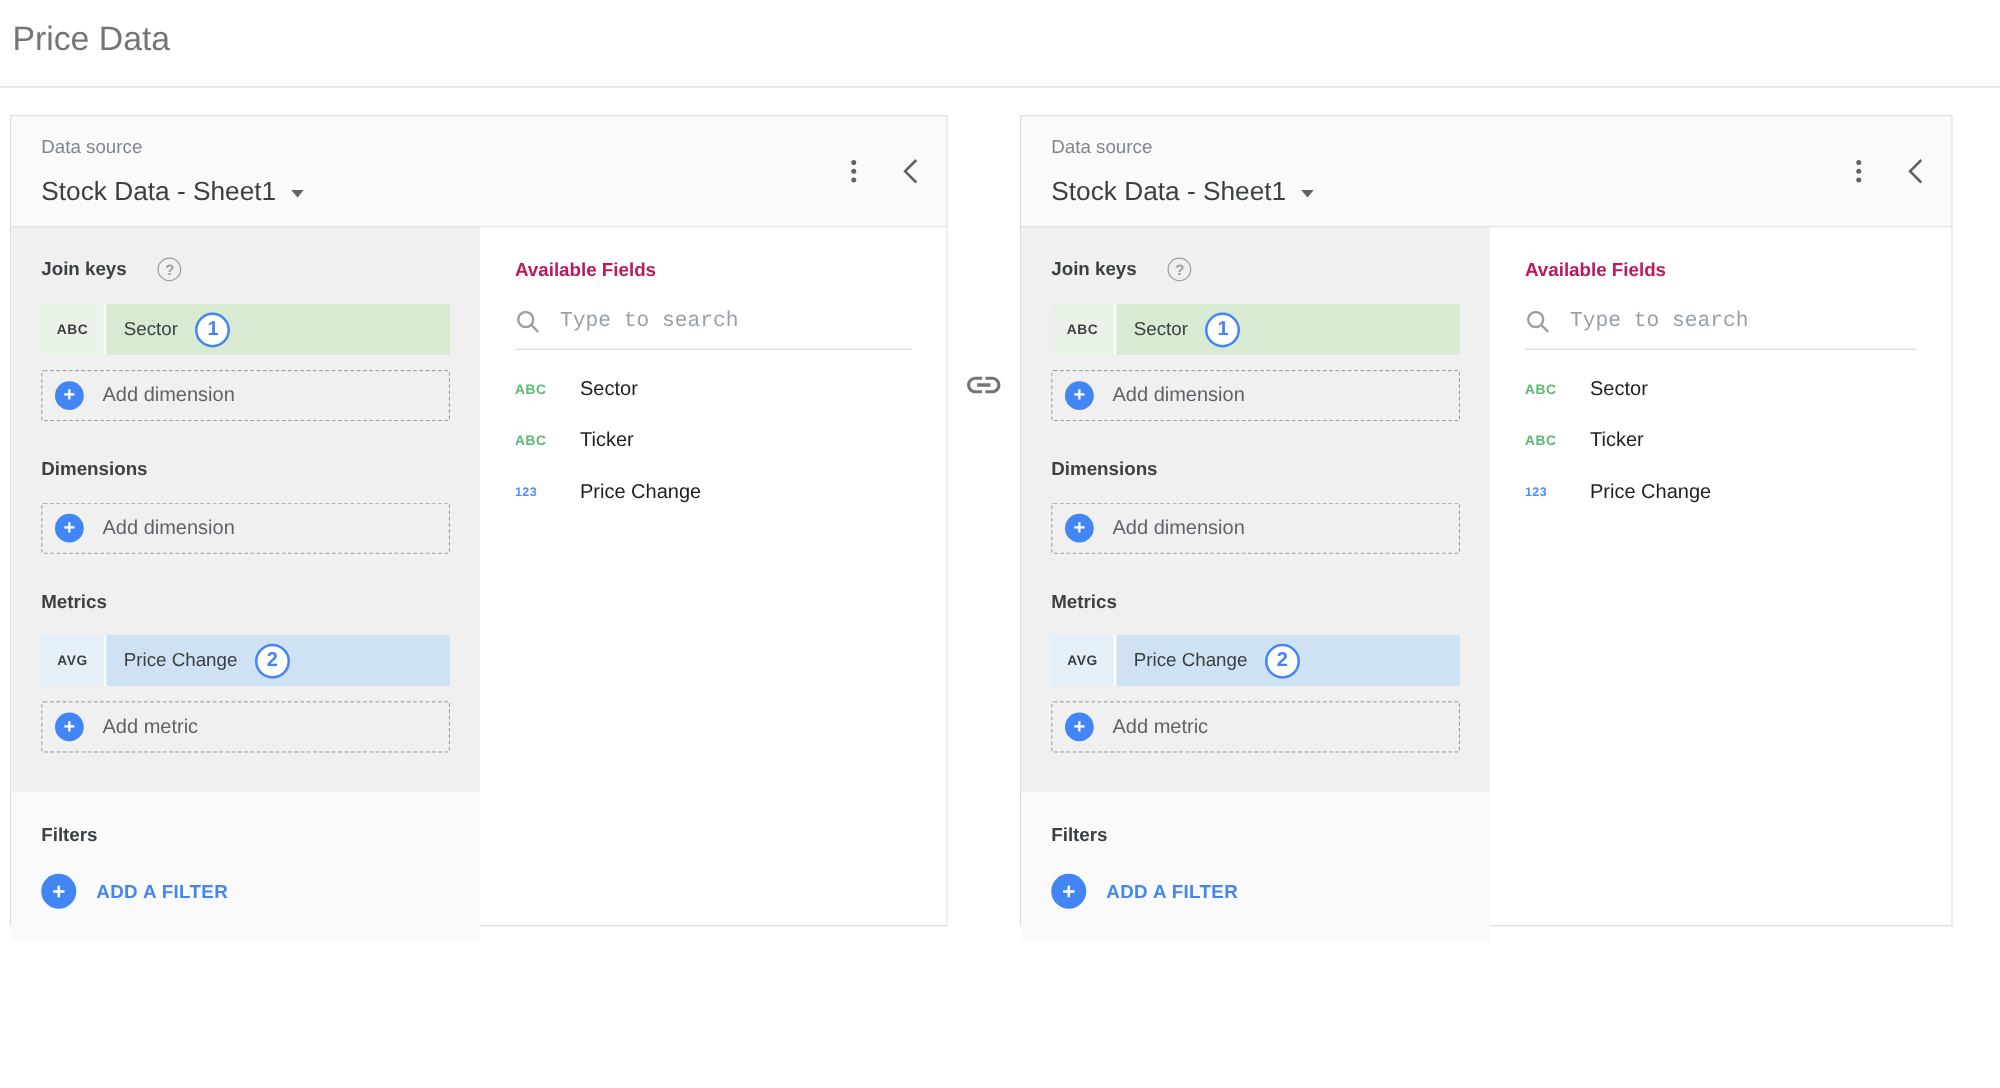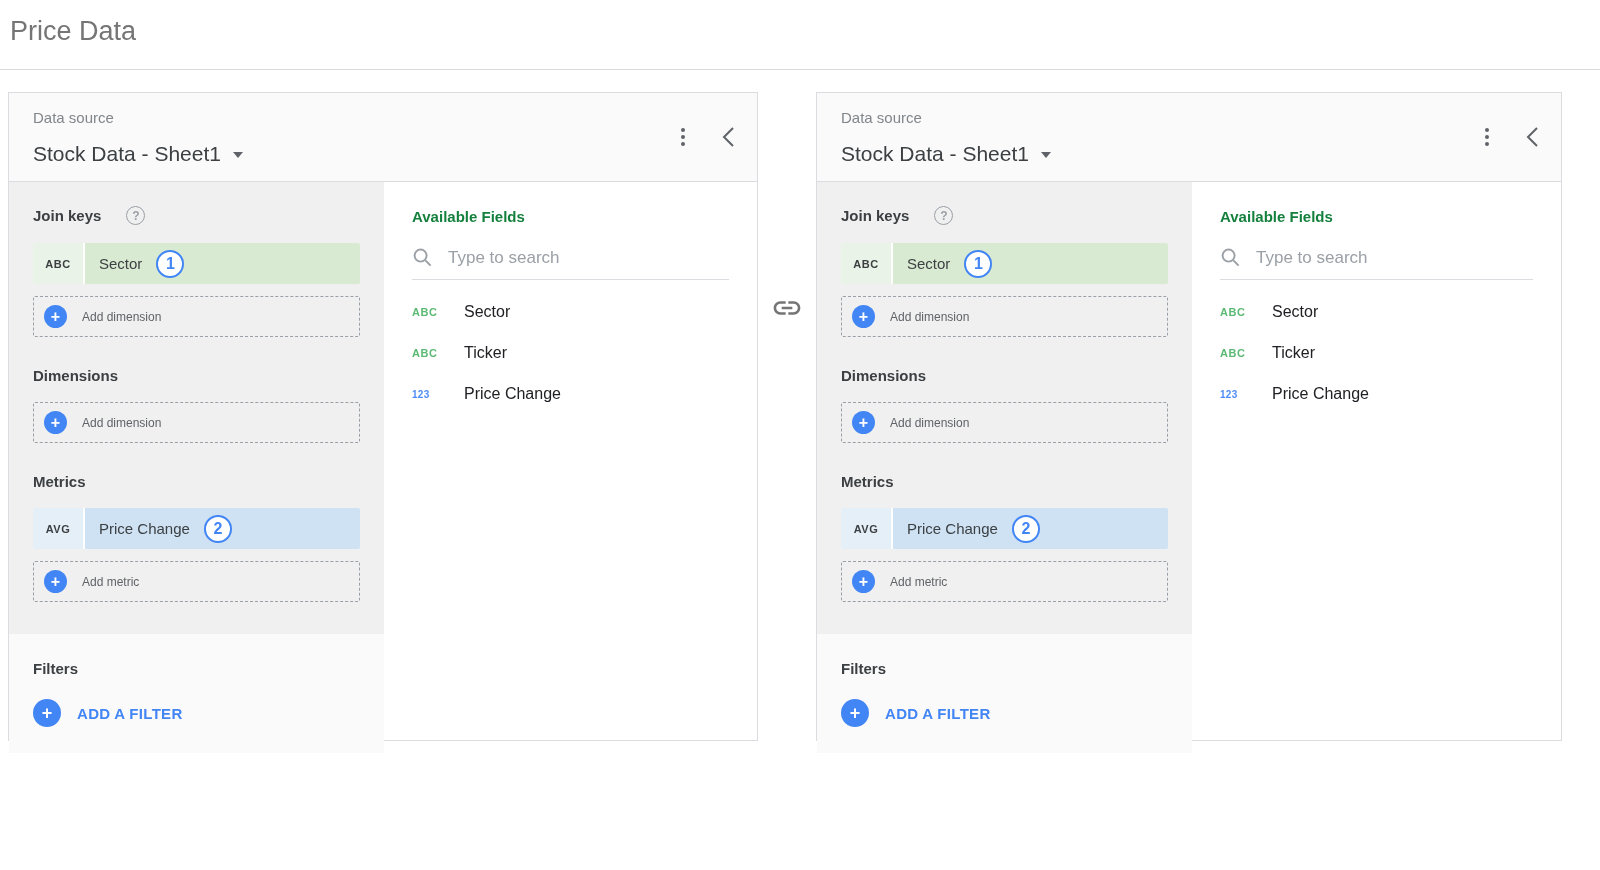--- a/index.html
+++ b/index.html
@@ -50,36 +50,36 @@
   .chip-name { font-size: 15px; color: #3c4043; margin-left: 14px; }
   .num-badge { width: 28px; height: 28px; border: 2.5px solid #4285f4; border-radius: 50%;
     background: #fff; color: #4285f4; font-weight: 700; font-size: 16px; display: flex;
     align-items: center; justify-content: center; margin-left: 14px; }
 
   .add-dashed { margin-top: 12px; height: 41px; border: 1.5px dashed #9aa0a6; border-radius: 2px;
     display: flex; align-items: center; padding-left: 10px; cursor: pointer; }
   .plus-circle { width: 23px; height: 23px; border-radius: 50%; background: #4285f4; color: #fff;
     font-size: 16px; font-weight: 700; display: flex; align-items: center; justify-content: center;
     line-height: 1; flex: none; }
-  .add-label { font-size: 12px; color: #5f6368; margin-left: 15px; }
+  .add-label { font-size: 16px; color: #5f6368; margin-left: 15px; }
 
   .mt-30 { margin-top: 30px; }
   .mt-18 { margin-top: 18px; }
 
   .filter-row { display: flex; align-items: center; margin-top: 22px; cursor: pointer; }
   .plus-circle-lg { width: 28px; height: 28px; border-radius: 50%; background: #4285f4; color: #fff;
     font-size: 18px; font-weight: 700; display: flex; align-items: center; justify-content: center;
     line-height: 1; flex: none; }
   .filter-label { font-size: 15px; font-weight: 700; color: #4285f4; letter-spacing: 0.3px; margin-left: 16px; }
 
-  .af-title { font-size: 15px; font-weight: 700; color: #15803d; }
+  .af-title { font-size: 15px; font-weight: 700; color: #be185d; }
   .search-row { display: flex; align-items: center; gap: 15px; margin-top: 22px;
     border-bottom: 1px solid #dadce0; padding-bottom: 11px; }
   .search-input { border: none; outline: none; background: transparent; font-size: 17px;
-    color: #3c4043; width: 240px; font-family: Liberation Sans, sans-serif; }
+    color: #3c4043; width: 240px; font-family: Liberation Mono, monospace; }
   .search-input::placeholder { color: #9aa0a6; }
 
   .field-row { display: flex; align-items: center; gap: 16px; margin-top: 23px; cursor: pointer; }
   .field-type { width: 36px; font-size: 11px; font-weight: 700; letter-spacing: 0.5px; }
   .field-type.green { color: #5bb974; }
   .field-type.blue { color: #4e8df7; font-size: 10px; letter-spacing: 0.3px; }
   .field-name { font-size: 16px; color: #202124; }
 
   .chev-icon { cursor: pointer; display: flex; align-items: center; }
 </style>

